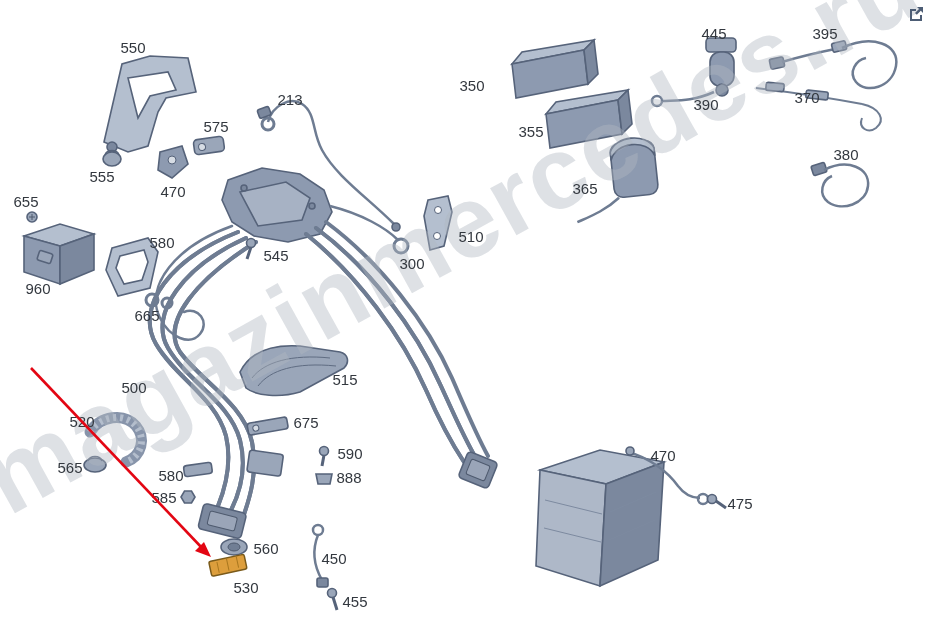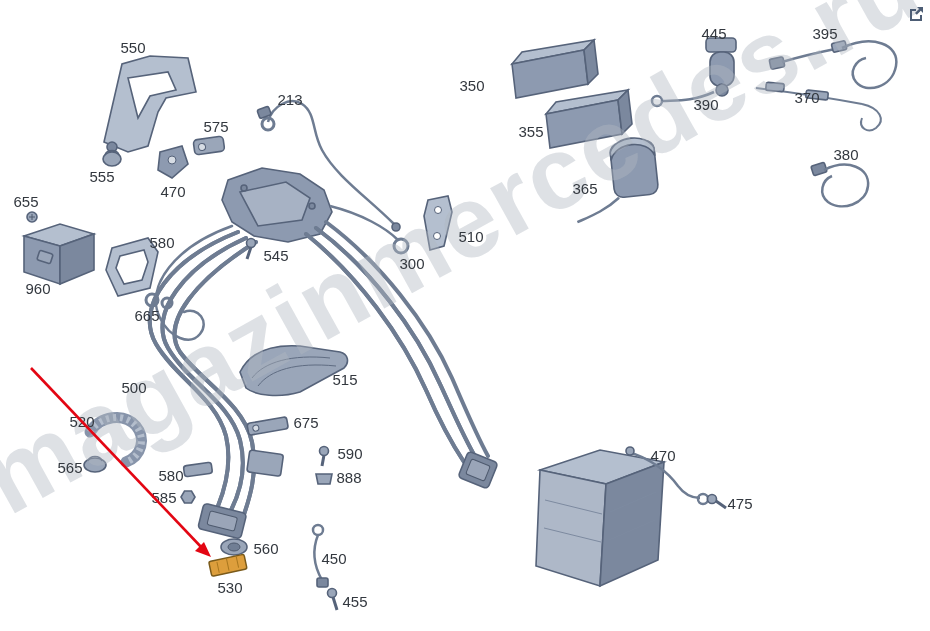--- a/index.html
+++ b/index.html
@@ -272,21 +272,21 @@
     <div class="lbl" style="left:134px;top:387px">500</div>
     <div class="lbl" style="left:345px;top:379px">515</div>
     <div class="lbl" style="left:82px;top:421px">520</div>
     <div class="lbl" style="left:306px;top:422px">675</div>
     <div class="lbl" style="left:70px;top:467px">565</div>
     <div class="lbl" style="left:171px;top:475px">580</div>
     <div class="lbl" style="left:164px;top:497px">585</div>
     <div class="lbl" style="left:350px;top:453px">590</div>
     <div class="lbl" style="left:349px;top:477px">888</div>
     <div class="lbl" style="left:266px;top:548px">560</div>
-    <div class="lbl" style="left:230px;top:587px">530</div>
+    <div class="lbl" style="left:246px;top:587px">530</div>
     <div class="lbl" style="left:334px;top:558px">450</div>
     <div class="lbl" style="left:355px;top:601px">455</div>
     <div class="lbl" style="left:663px;top:455px">470</div>
     <div class="lbl" style="left:740px;top:503px">475</div>
   </div>
 
   <svg class="arrowlayer" width="930" height="631" viewBox="0 0 930 631">
     <line x1="31" y1="368" x2="203" y2="549" stroke="#e30613" stroke-width="2.6"></line>
     <polygon points="211,557 195,551 204,542" fill="#e30613"></polygon>
   </svg>

